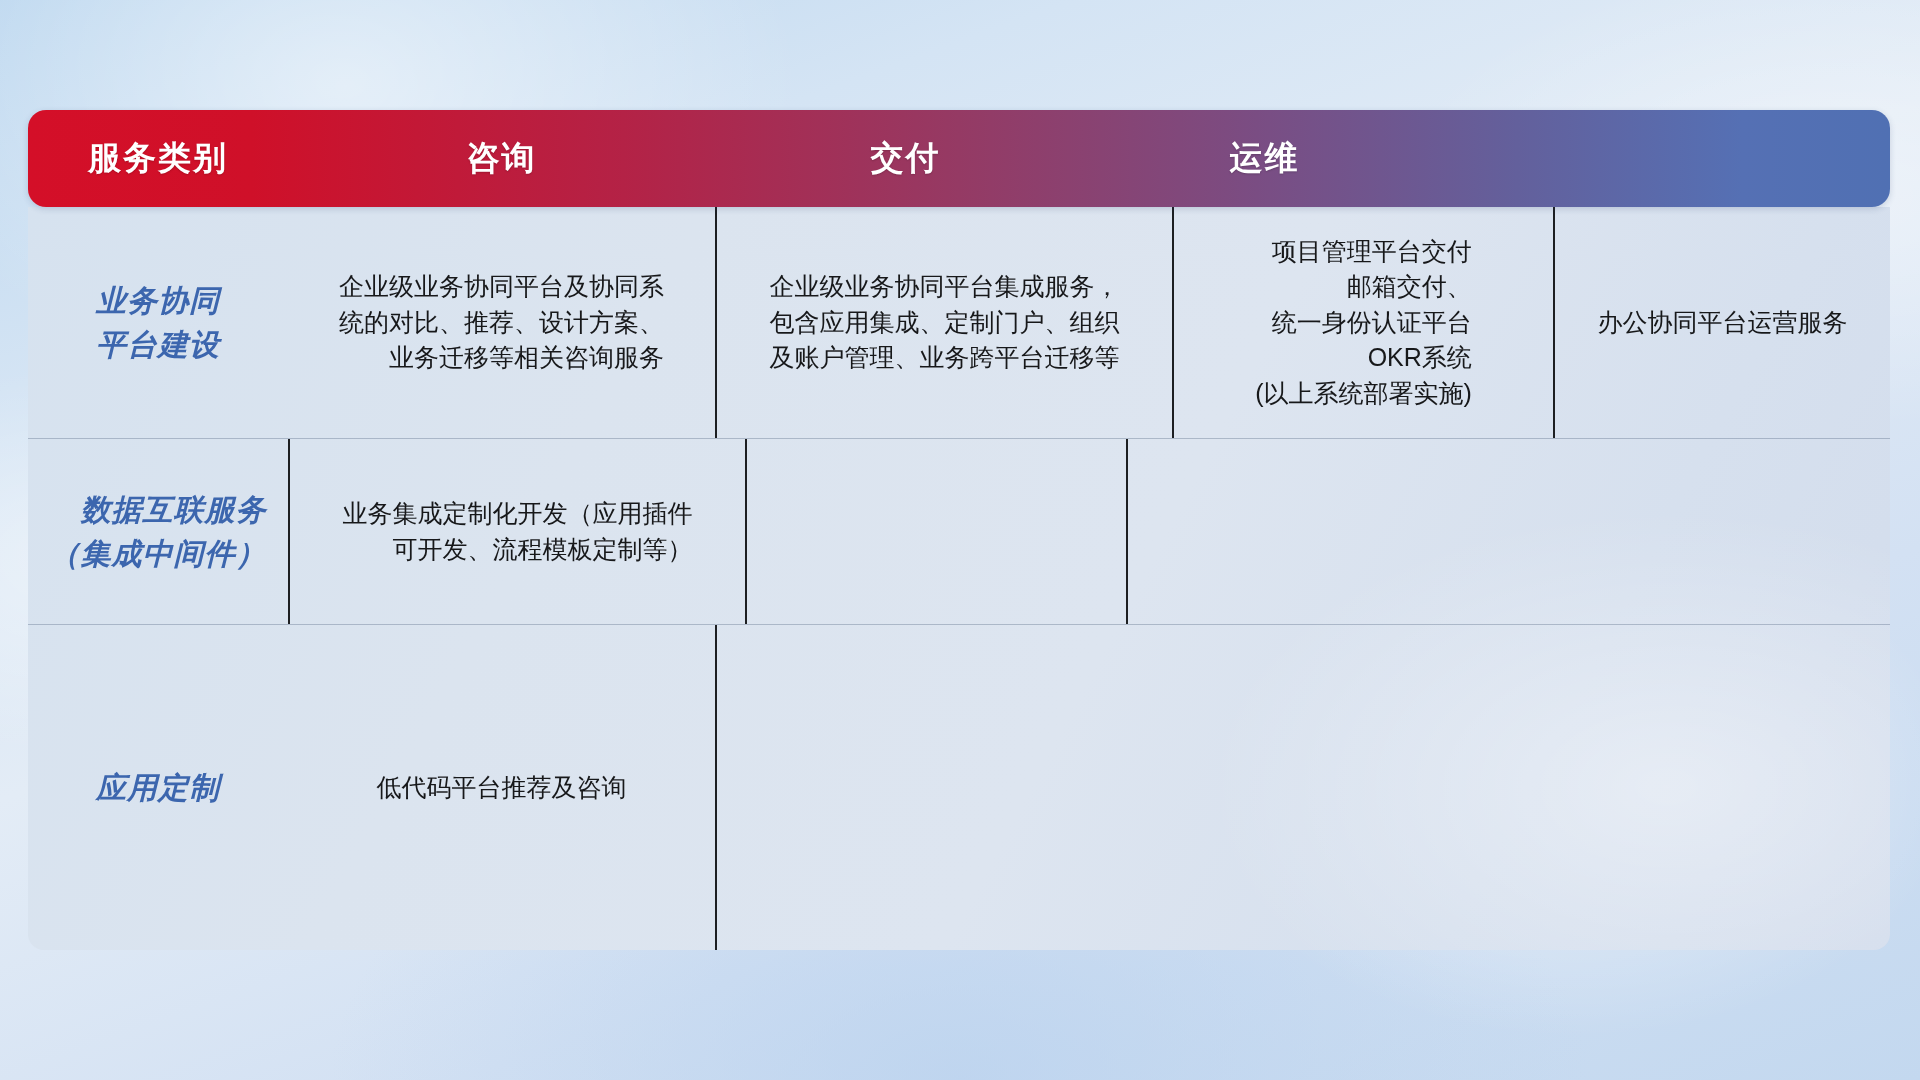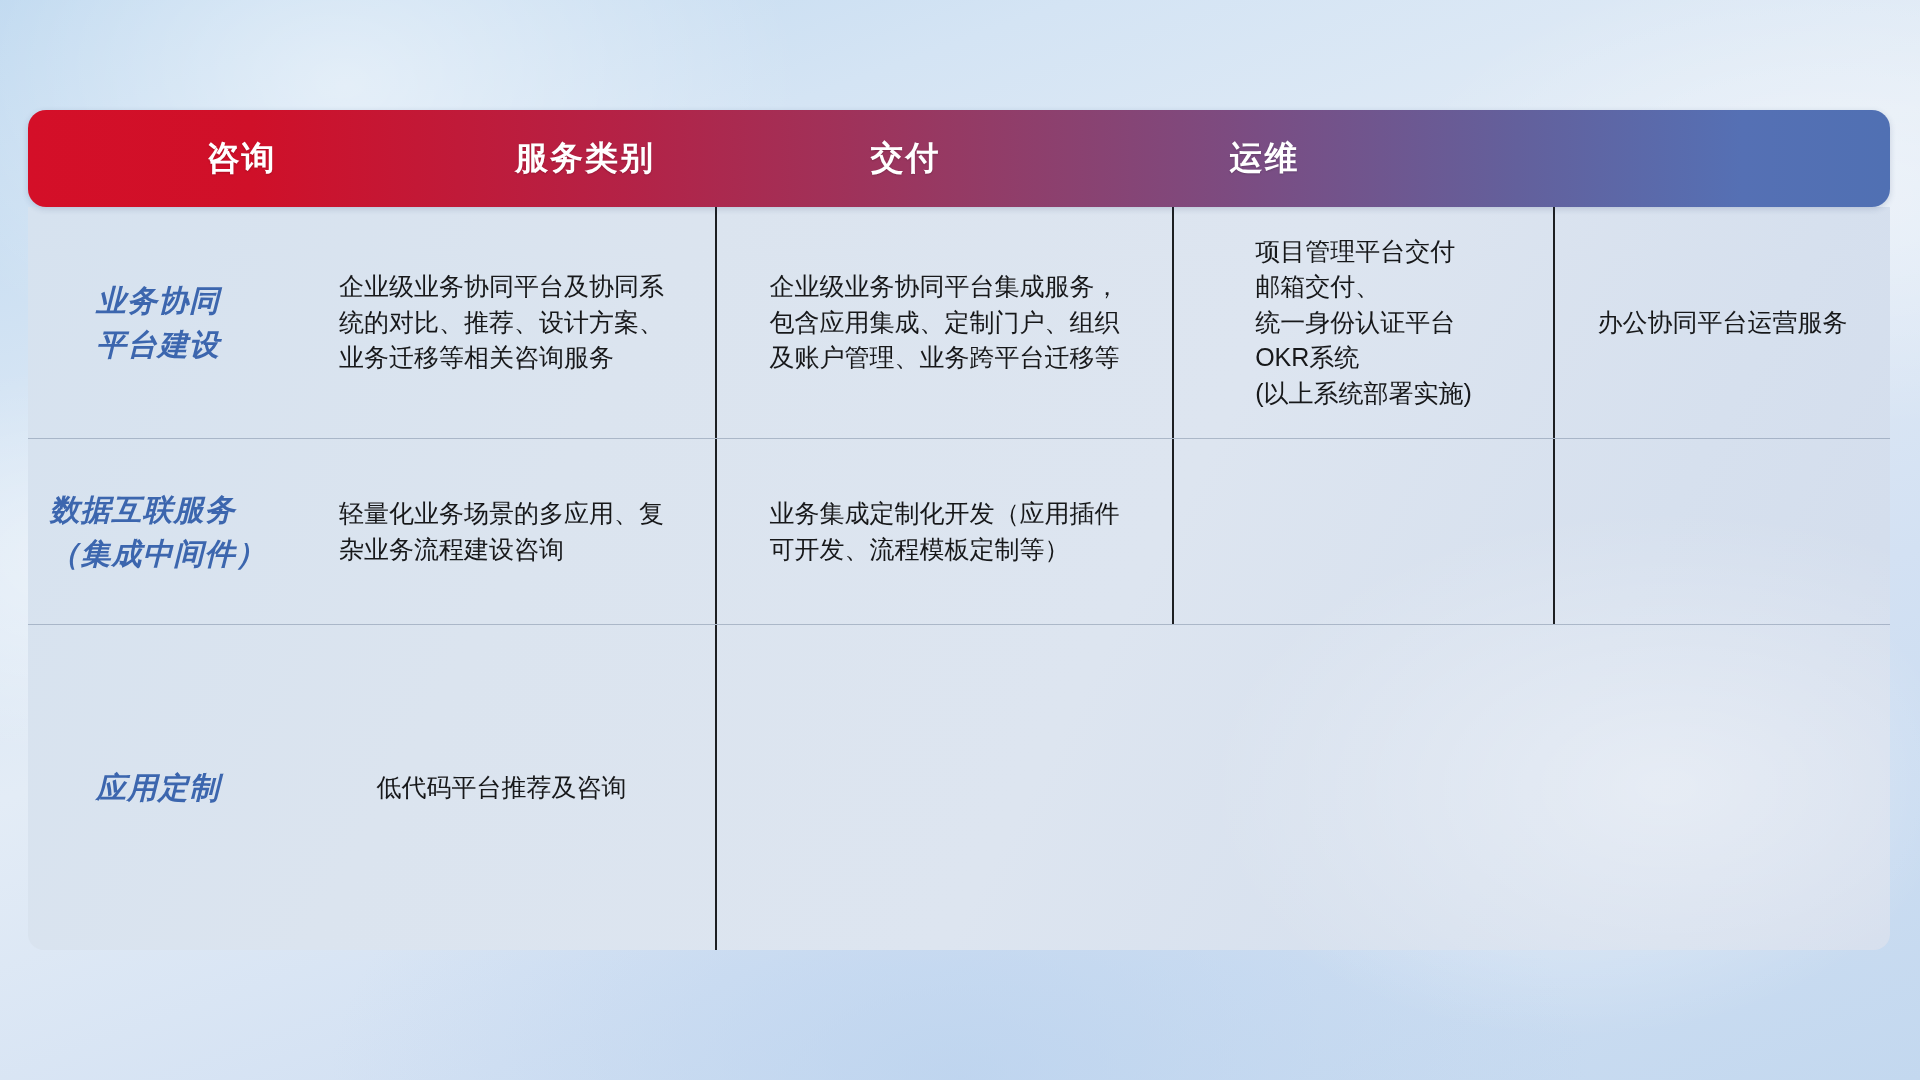--- a/index.html
+++ b/index.html
@@ -104,21 +104,21 @@
     border-bottom: none;
   }
   .row-1 { height: 232px; }
   .row-2 { height: 186px; }
   .row-3 { height: 325px; }
 
   .body-cell {
     display: flex;
     align-items: center;
     justify-content: center;
-    text-align: left;
+    text-align: right;
     box-sizing: border-box;
     padding: 6px 12px;
     color: #17181a;
     font-size: 25px;
     line-height: 1.42;
     white-space: pre-line;
   }
   .body-cell.category {
     color: #3c66ae;
     font-weight: bold;
@@ -139,22 +139,22 @@
   .col-4 { width: 337px; flex: 0 0 337px; }
 </style>
 </head>
 <body>
 
 <div id="page-background"></div>
 
 <div id="service-table">
 
   <div class="table-header">
+    <div class="header-cell col-0">服务类别</div>
     <div class="header-cell col-1">咨询</div>
-    <div class="header-cell col-0">服务类别</div>
     <div class="header-cell col-3">交付</div>
     <div class="header-cell col-4">运维</div>
   </div>
 
   <div class="table-body">
 
     <div class="body-row row-1">
       <div class="body-cell category col-0">业务协同
 平台建设</div>
       <div class="body-cell col-1">企业级业务协同平台及协同系
@@ -167,22 +167,20 @@
 邮箱交付、
 统一身份认证平台
 OKR系统
 (以上系统部署实施)</div>
       <div class="body-cell sep-left col-4">办公协同平台运营服务</div>
     </div>
 
     <div class="body-row row-2">
       <div class="body-cell category col-0">数据互联服务
 （集成中间件）</div>
-      <div class="body-cell col-1">轻量化业务场景的多应用、复
-杂业务流程建设咨询</div>
       <div class="body-cell sep-left col-2">业务集成定制化开发（应用插件
 可开发、流程模板定制等）</div>
       <div class="body-cell sep-left col-3"></div>
       <div class="body-cell sep-left col-4"></div>
     </div>
 
     <div class="body-row row-3">
       <div class="body-cell category col-0">应用定制</div>
       <div class="body-cell col-1">低代码平台推荐及咨询</div>
       <div class="body-cell sep-left col-4"></div>

